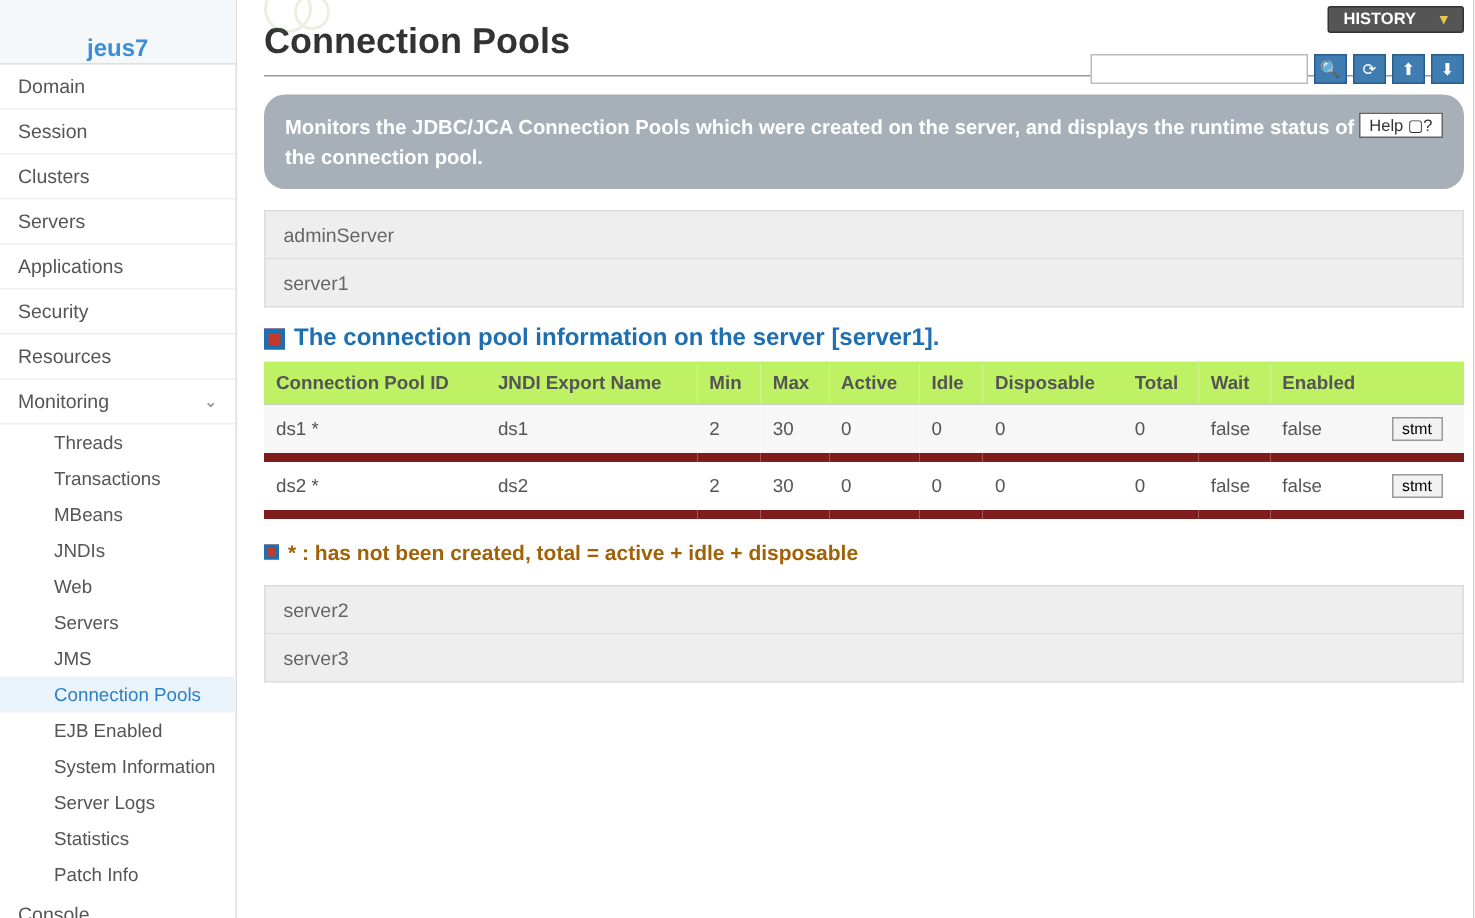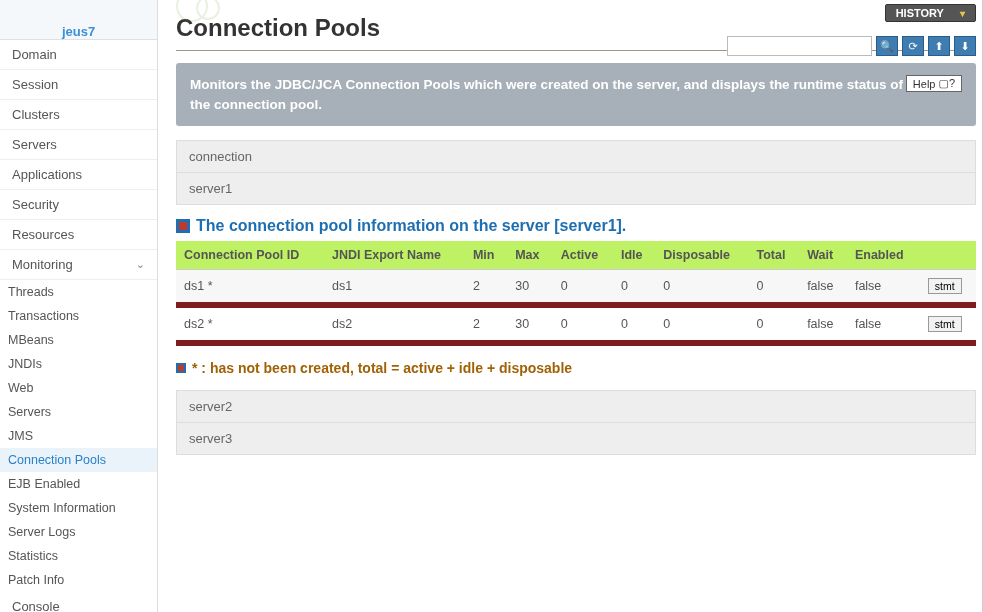--- a/index.html
+++ b/index.html
@@ -1,41 +1,41 @@
 <!DOCTYPE html>
 <html><head>
 <meta charset="utf-8">
 <style>
   * { box-sizing: border-box; margin: 0; padding: 0; }
   body { font-family: "Segoe UI", Arial, sans-serif; font-size: 13px; color: #444; background: #fff; }
   .app { display: flex; width: 983px; height: 612px; border-right: 1px solid #ccc;}
   
   .sidebar { width: 158px; border-right: 1px solid #ddd; background: #fff; display: flex; flex-direction: column; }
   .logo-box { height: 45px; background: #f5f8fa; border-bottom:1px solid #e0e0e0; display:flex; align-items:center; justify-content:center;}
-  .logo { color: #3b8fd6; font-weight: bold; font-size: 13px; margin-top: 24px;}
+  .logo { color: #3b8fd6; font-weight: bold; font-size: 16px; margin-top: 24px;}
   .nav-group { }
   .nav-item { padding: 7px 12px; border-bottom: 1px solid #eee; color: #555; cursor: pointer;}
   .nav-item.expandable { display:flex; align-items:center; justify-content:space-between; }
   .nav-item.expandable .chev { color:#888; font-size:11px;}
   .sub-nav { }
-  .sub-item { padding: 5px 12px 5px 8px; color: #555; cursor:pointer; font-size:12.5px;}
+  .sub-item { padding: 5px 12px 5px 36px; color: #555; cursor:pointer; font-size:12.5px;}
   .sub-item.active { background: #ebf3fa; color: #2a80c8;}
   
   .main { flex: 1; padding: 0 0 0 18px; position:relative; overflow:hidden;}
   .topbar { position:absolute; top:4px; right:6px; display:flex; align-items:center; gap:6px;}
   .history-btn { background:#555; color:#fff; font-size:11px; font-weight:bold; padding:2px 10px; border:1px solid #333; border-radius:2px; display:flex; align-items:center; gap:16px; cursor:pointer;}
   .history-btn .chev-down { color: #e4c64a; font-size:10px;}
   .searchbar { position:absolute; top:36px; right:6px; display:flex; align-items:center; gap:4px;}
   .search-input { width:145px; height:20px; border:1px solid #bbb; padding:2px 4px; font-size:12px;}
   .icon-btn { width:22px; height:20px; background:#3e7cb1; border:1px solid #2a5d88; color:#fff; display:flex; align-items:center; justify-content:center; font-size:11px; cursor:pointer;}
   .page-title { font-size:24px; font-weight:600; color:#333; padding: 14px 0 8px 0; border-bottom: 1px solid #999;}
   .circles { position:absolute; left:18px; top:0; width:60px; height:30px; opacity:0.15; }
   .circles::before{content:"";position:absolute;left:0;top:-10px;width:28px;height:28px;border:2px solid #6aa03a;border-radius:50%;}
   .circles::after{content:"";position:absolute;left:20px;top:-4px;width:20px;height:20px;border:2px solid #6aa03a;border-radius:50%;}
-  .info-banner { margin-top:12px; background:#a7b0b8; color:#fff; padding:12px 14px; border-radius:3px; display:flex; justify-content:space-between; align-items:flex-start;}
+  .info-banner { margin-top:12px; background:#a7b0b8; color:#fff; padding:12px 14px; border-radius:14px; display:flex; justify-content:space-between; align-items:flex-start;}
   .info-banner .text { flex:1; font-size:13.5px; line-height:1.45; font-weight:600;}
   .help-btn { background:#fff; color:#333; border:1px solid #666; font-size:11px; padding:1px 6px; display:flex; align-items:center; gap:3px; cursor:pointer;}
   .server-block { margin-top:14px; }
   .server-header { background:#eee; border:1px solid #ddd; padding:8px 12px; color:#666; font-size:13px; cursor:pointer;}
   .server-header + .server-header { border-top:none;}
   .section-title { margin:12px 0 6px 0; font-size:16px; font-weight:600; color:#1e6fb1; display:flex; align-items:center; gap:6px;}
   .section-title .sq { width:14px; height:14px; background:#c0392b; border:3px solid #1e6fb1; display:inline-block;}
   table.pools { width:100%; border-collapse:collapse; font-size:12.5px;}
   table.pools th { text-align:left; padding:7px 8px; border-bottom:1px solid #ccc; color:#555; font-weight:600; background:#bef264;}
   table.pools td { padding:8px 8px; border-bottom:6px solid #7f1d1d; color:#555;}
@@ -108,21 +108,21 @@
 
       <div class="info-banner">
         <div class="text">Monitors the JDBC/JCA Connection Pools which were created on the server, and displays the runtime status of the connection pool.</div>
         <div class="help-btn">
           <span>Help</span>
           <span>▢?</span>
         </div>
       </div>
 
       <div class="server-block">
-        <div class="server-header">connection</div>
+        <div class="server-header">adminServer</div>
         <div class="server-header">server1</div>
       </div>
 
       <div class="section-title">
         <span class="sq"></span>
         <span>The connection pool information on the server [server1].</span>
       </div>
 
       <table class="pools">
         <thead>

